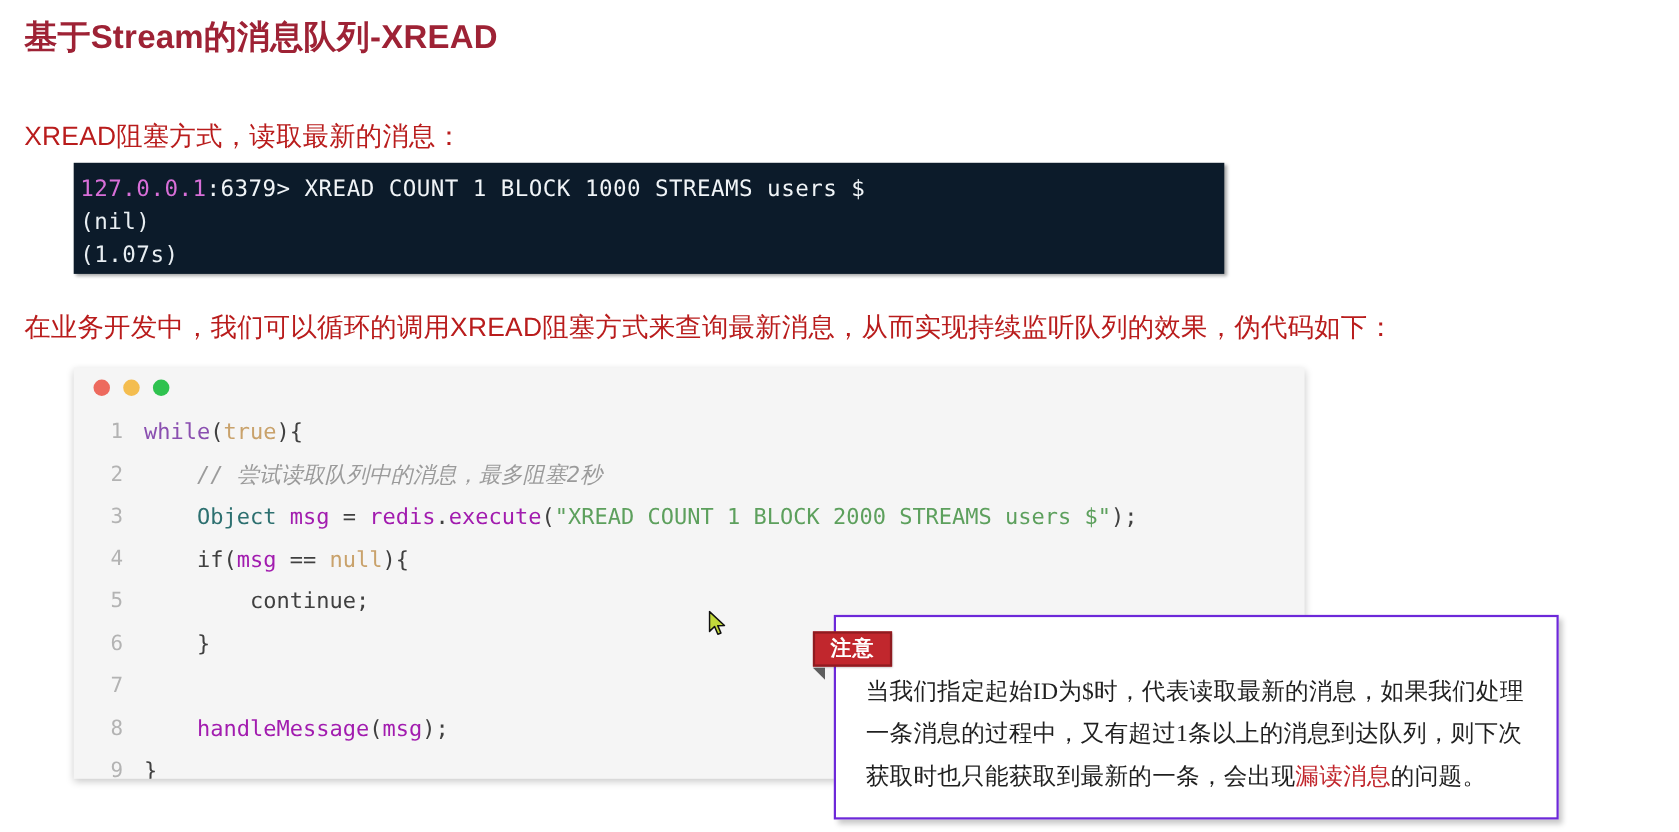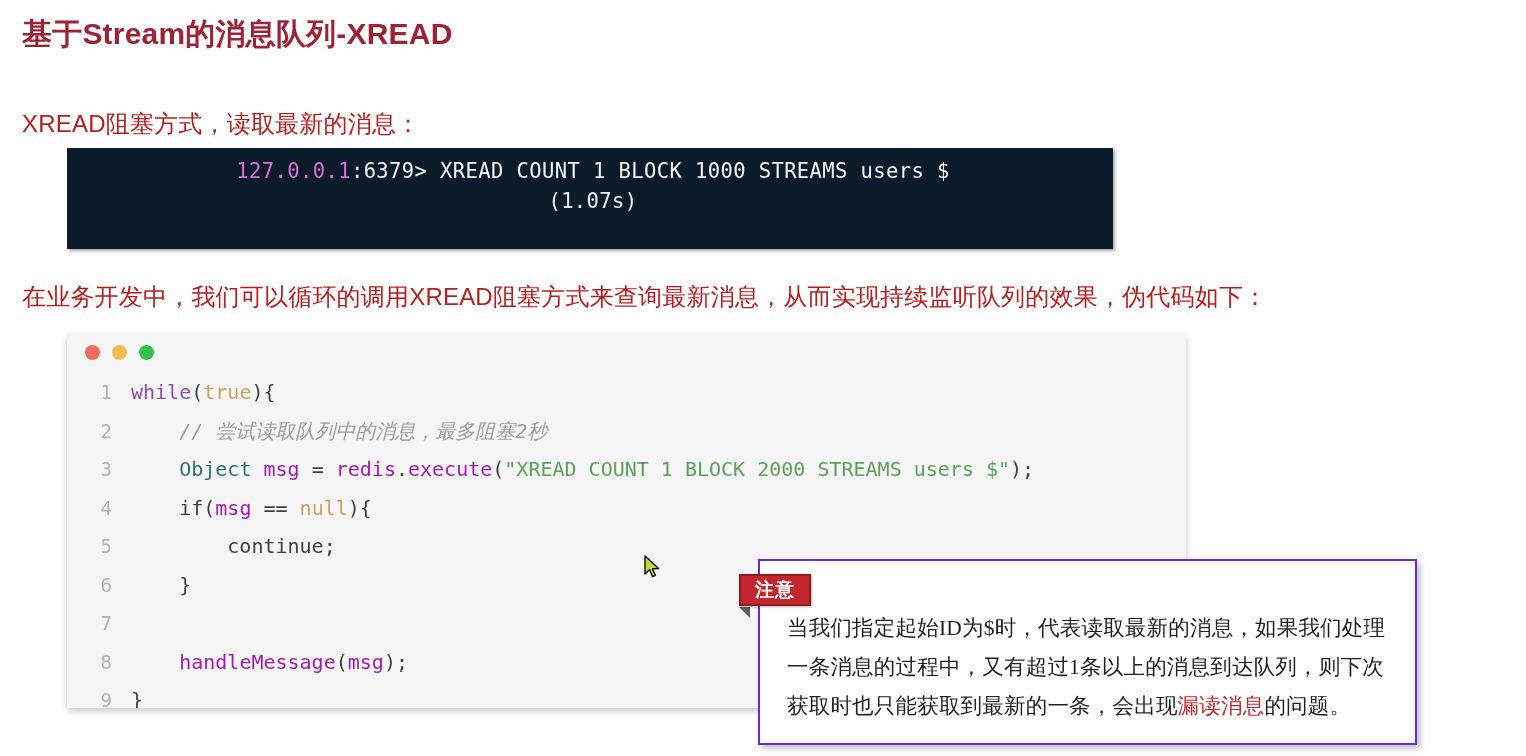--- a/index.html
+++ b/index.html
@@ -51,21 +51,21 @@
     box-shadow: 2px 2px 3px rgba(0,0,0,0.35);
     font-family: "DejaVu Sans Mono", "Liberation Mono", monospace;
     font-size: 20.5px;
     line-height: 30px;
     color: #e8eef2;
     padding: 8px 0 0 6px;
     box-sizing: border-box;
     overflow: hidden;
     letter-spacing: 0.4px;
   }
-  .terminal .t-line { white-space: pre; text-align: center; }
+  .terminal .t-line { white-space: pre; }
   .terminal .host { color: #d86fd8; }
   .terminal .port { color: #f0f4f7; }
 
   
   .code-card {
     position: absolute;
     left: 67px;
     top: 334px;
     width: 1119px;
     height: 374px;
@@ -180,20 +180,21 @@
 </style>
 </head>
 <body>
 
 <div class="slide-title">基于Stream的消息队列-XREAD</div>
 
 <div class="para para-1">XREAD阻塞方式，读取最新的消息：</div>
 
 <div class="terminal">
   <div class="t-line"><span class="host">127.0.0.1</span><span class="port">:6379&gt; </span><span class="port">XREAD COUNT 1 BLOCK 1000 STREAMS users $</span></div>
+  <div class="t-line">(nil)</div>
   <div class="t-line">(1.07s)</div>
 </div>
 
 <div class="para para-2">在业务开发中，我们可以循环的调用XREAD阻塞方式来查询最新消息，从而实现持续监听队列的效果，伪代码如下：</div>
 
 <div class="code-card">
   <div class="win-dots">
     <span class="dot dot-red"></span>
     <span class="dot dot-yellow"></span>
     <span class="dot dot-green"></span>

